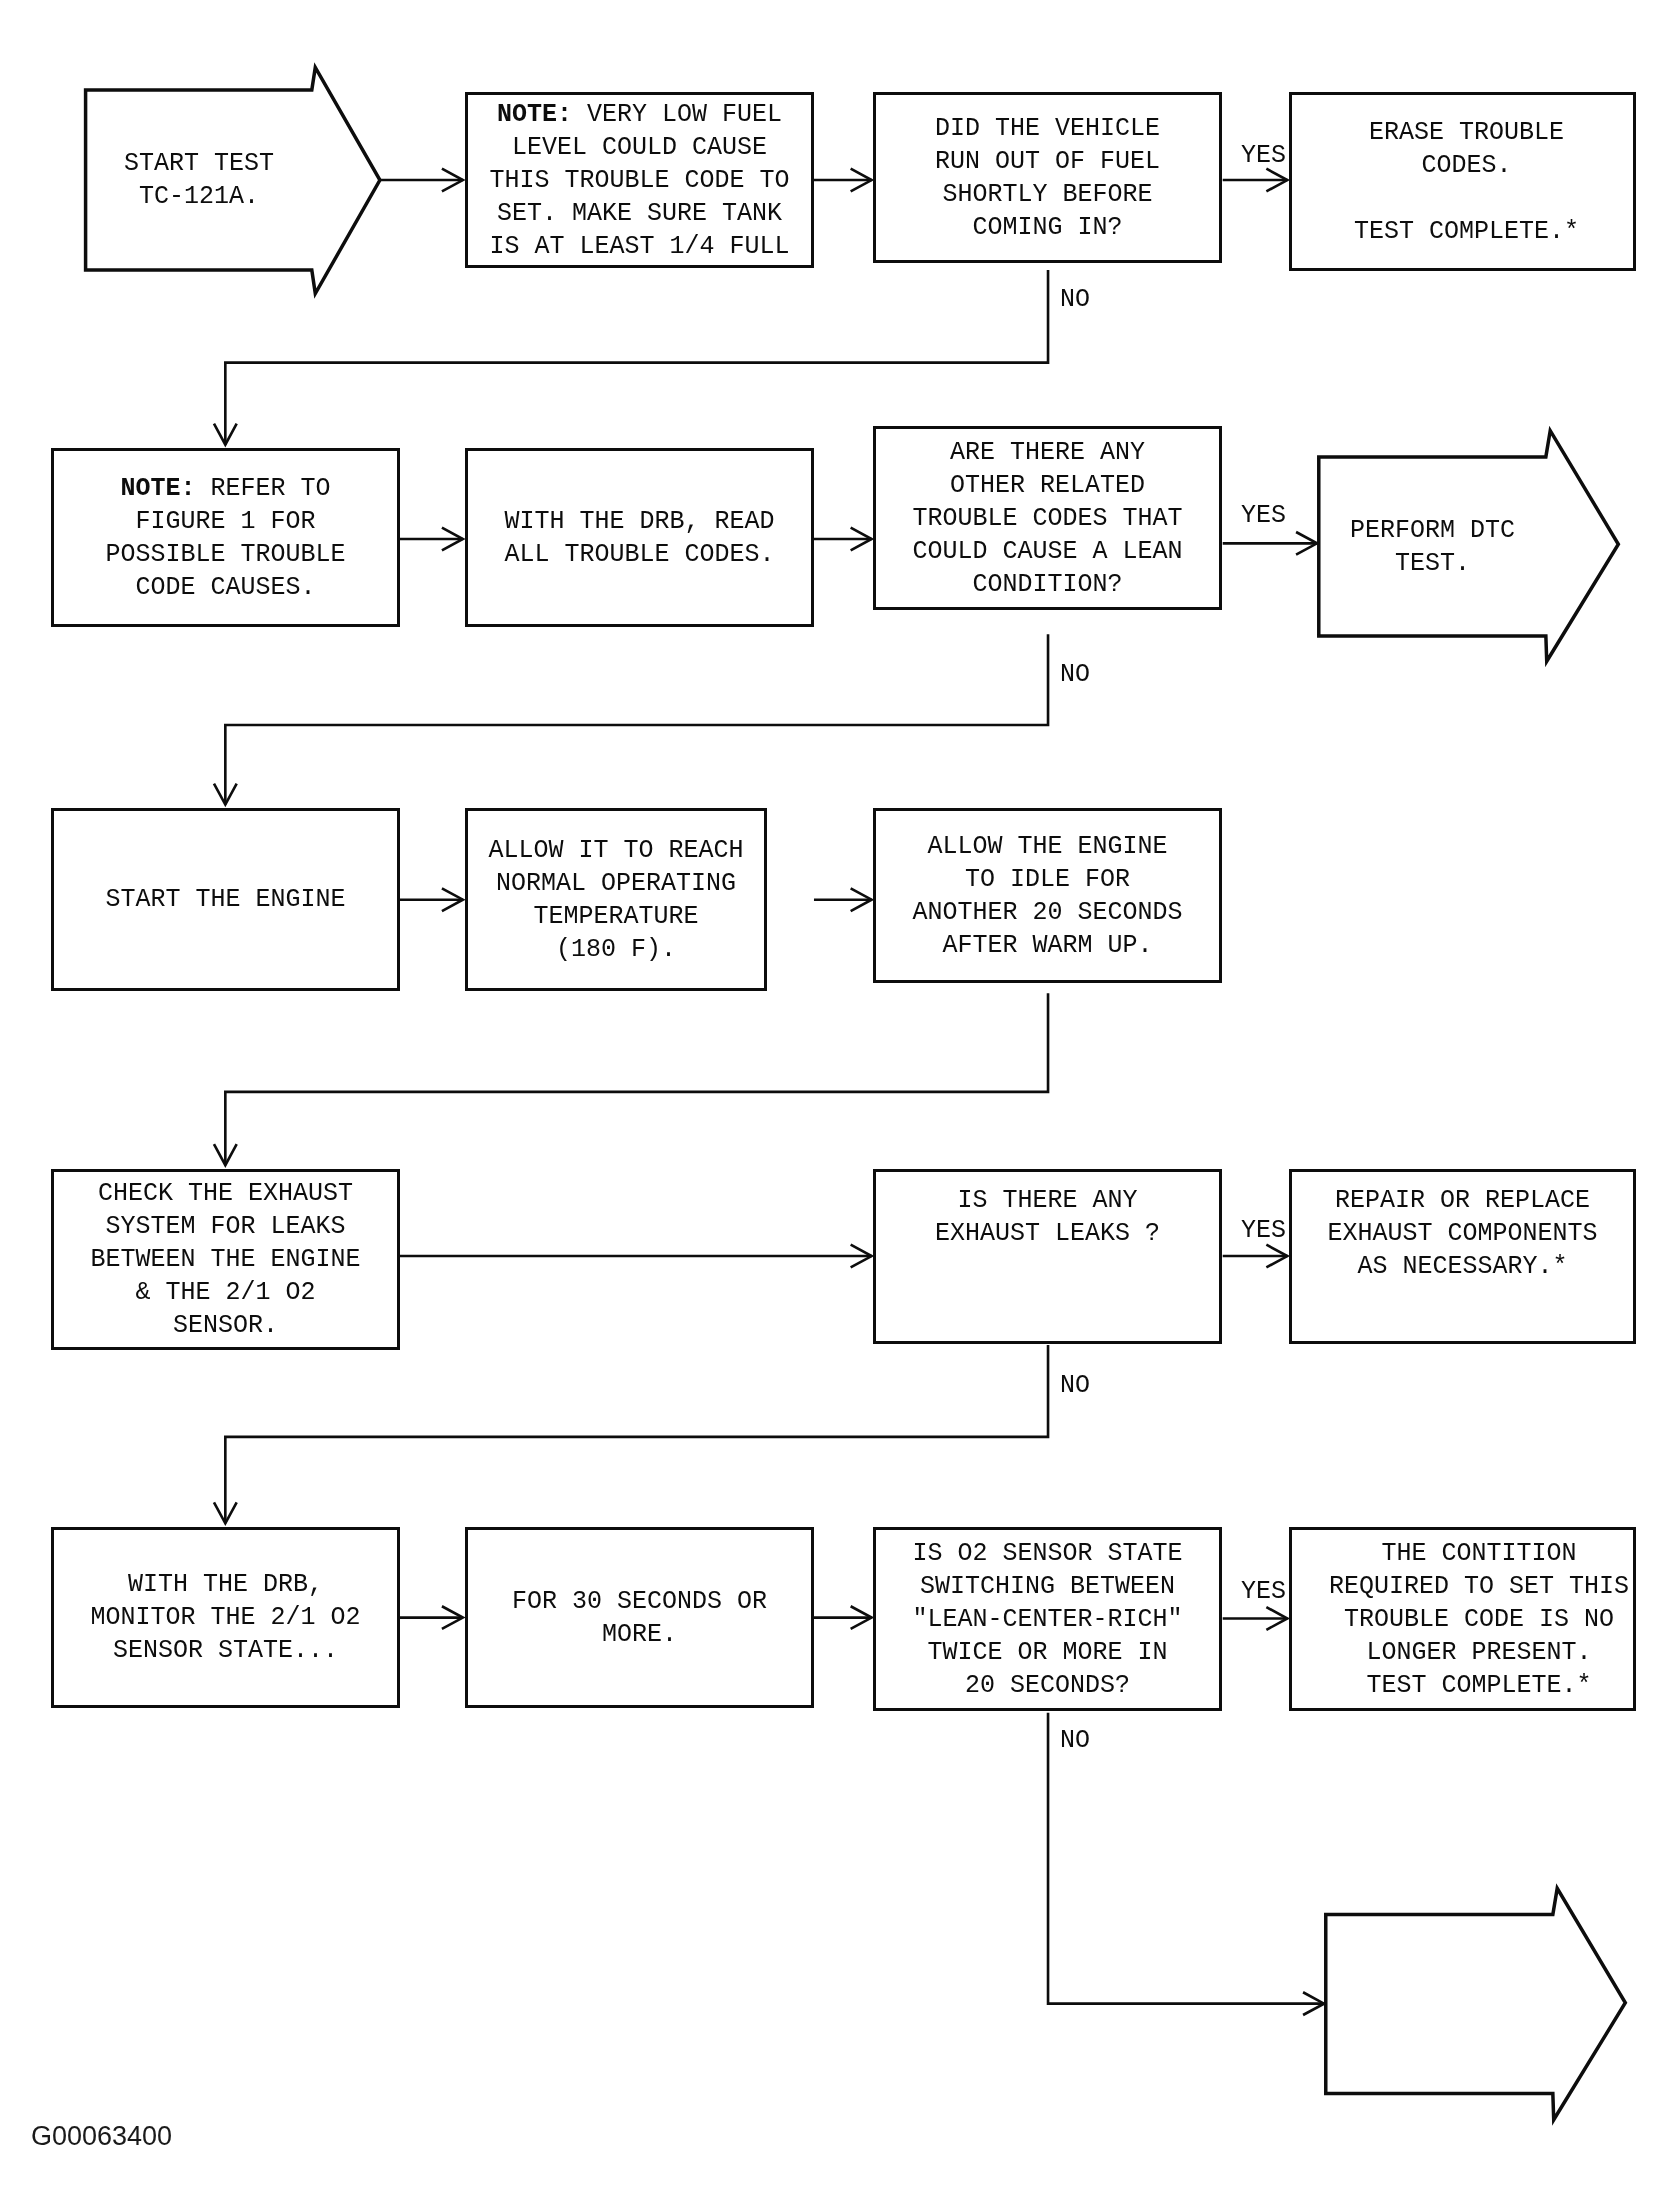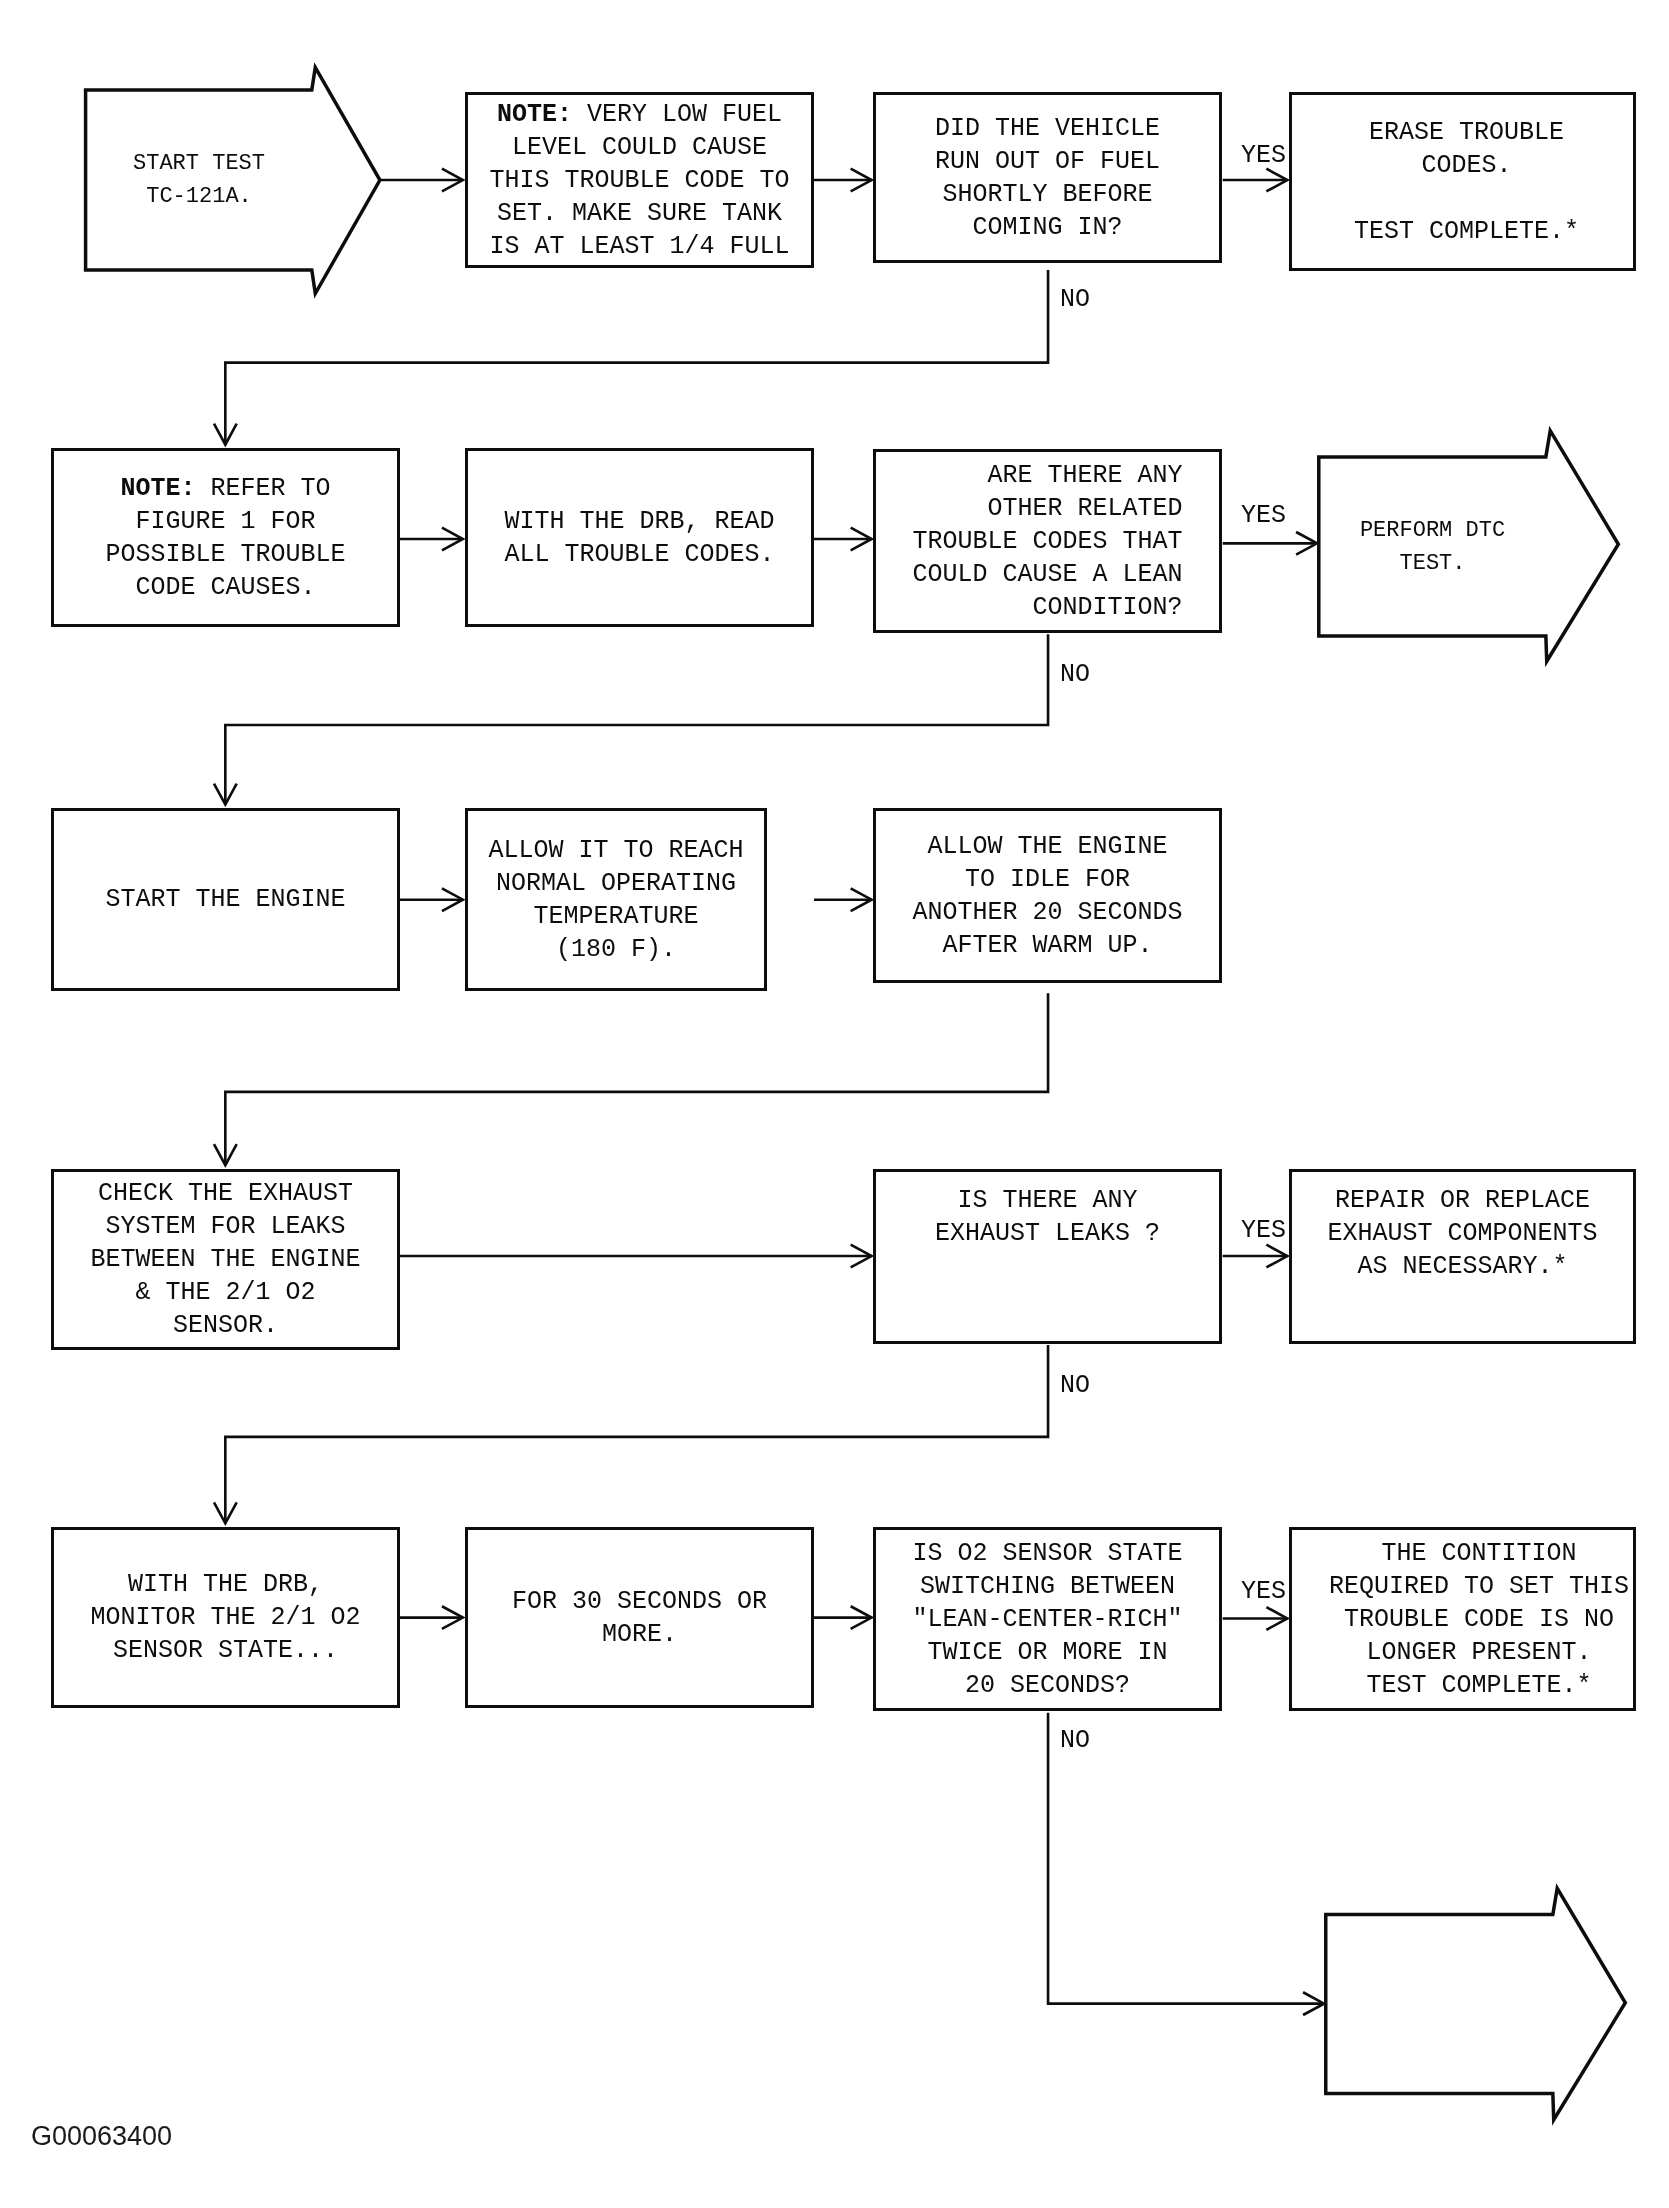--- a/index.html
+++ b/index.html
@@ -4,21 +4,21 @@
 <style>
   html,body{margin:0;padding:0;background:#fff;}
   .page{position:relative;width:1669px;height:2209px;background:#ffffff;
         font-family:"Liberation Mono",monospace;color:#0d0d0d;overflow:hidden;}
   svg.wires{position:absolute;left:0;top:0;}
   .box{position:absolute;box-sizing:border-box;border:3.5px solid #0d0d0d;background:#fff;
        display:flex;align-items:center;justify-content:center;text-align:center;
        font-size:25px;line-height:33px;white-space:pre-line;}
   .box.top{align-items:flex-start;padding-top:12px;}
   .ptxt{position:absolute;box-sizing:border-box;display:flex;align-items:center;justify-content:center;
-        text-align:center;font-size:22px;line-height:33px;white-space:pre-line;}
+        text-align:center;font-size:25px;line-height:33px;white-space:pre-line;}
   .lbl{position:absolute;font-size:25px;line-height:30px;white-space:pre;}
   .lbl.r{text-align:right;}
   .np{font-weight:bold;}
   .figid{position:absolute;font-family:"Liberation Sans",sans-serif;font-size:27px;color:#1a1a1a;}
 </style>
 </head>
 <body>
 
 <div class="page">
 
@@ -97,21 +97,21 @@
 TEST COMPLETE.*</span></div>
 
   <div class="box" style="left:51px;top:448px;width:349px;height:179px;">
     <div><span class="np">NOTE:</span><span> REFER TO
 FIGURE 1 FOR
 POSSIBLE TROUBLE
 CODE CAUSES.</span></div>
   </div>
   <div class="box" style="left:465px;top:448px;width:349px;height:179px;"><span>WITH THE DRB, READ
 ALL TROUBLE CODES.</span></div>
-  <div class="box" style="left:873px;top:449px;width:349px;height:184px;text-align:right;"><span>ARE THERE ANY
+  <div class="box" style="left:873px;top:426px;width:349px;height:184px;"><span>ARE THERE ANY
 OTHER RELATED
 TROUBLE CODES THAT
 COULD CAUSE A LEAN
 CONDITION?</span></div>
 
   <div class="box" style="left:51px;top:808px;width:349px;height:183px;"><span>START THE ENGINE</span></div>
   <div class="box" style="left:465px;top:808px;width:302px;height:183px;"><span>ALLOW IT TO REACH
 NORMAL OPERATING
 TEMPERATURE
 (180 F).</span></div>

